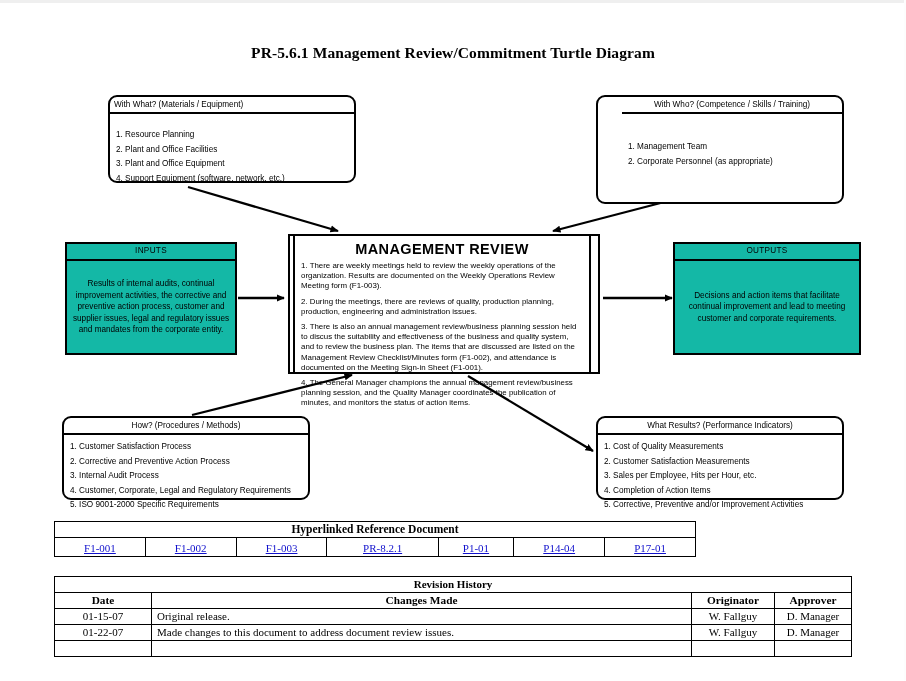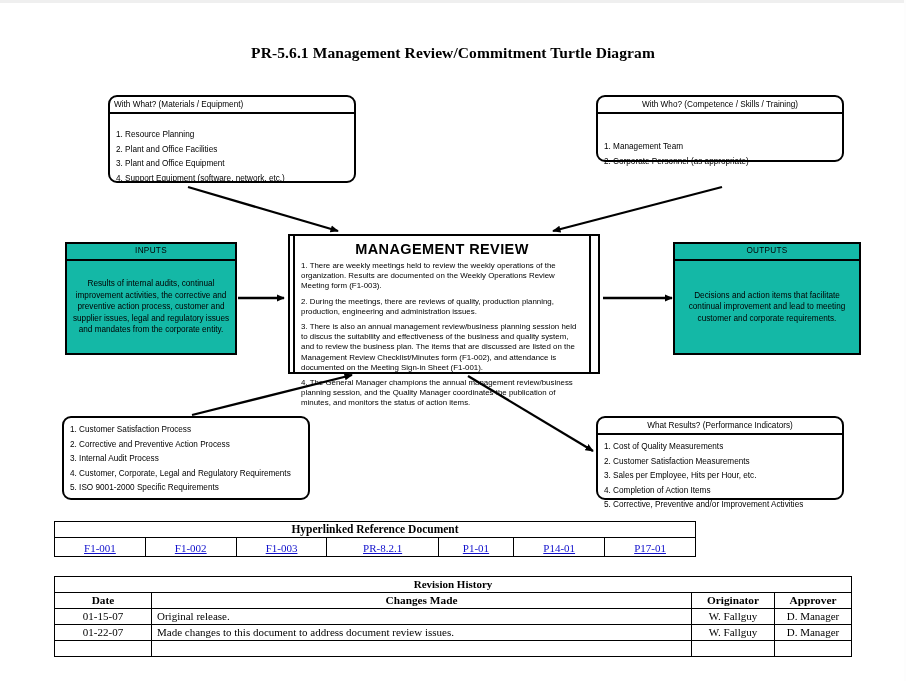--- a/index.html
+++ b/index.html
@@ -117,21 +117,21 @@
     <div class="body pad-lo">
       <ol>
         <li>1. Resource Planning</li>
         <li>2. Plant and Office Facilities</li>
         <li>3. Plant and Office Equipment</li>
         <li>4. Support Equipment (software, network, etc.)</li>
       </ol>
     </div>
   </div>
 
-  <div class="tbox" id="box-with-who" style="left:596px;top:95px;width:248px;height:67px;">
+  <div class="tbox" id="box-with-who" style="left:596px;top:95px;width:248px;height:109px;padding-left:24px;">
     <div class="hdr center">With Who? (Competence / Skills / Training)</div>
     <div class="body" style="padding-top:26px;">
       <ol>
         <li>1. Management Team</li>
         <li>2. Corporate Personnel (as appropriate)</li>
       </ol>
     </div>
   </div>
 
   <div class="iobox" id="box-inputs" style="left:65px;top:242px;width:172px;height:113px;">
@@ -152,20 +152,21 @@
     <div class="inner">
       <div class="mr-title">MANAGEMENT REVIEW</div>
       <p>1. There are weekly meetings held to review the weekly operations of the organization. Results are documented on the Weekly Operations Review Meeting form (F1-003).</p>
       <p>2. During the meetings, there are reviews of quality, production planning, production, engineering and administration issues.</p>
       <p>3. There is also an annual management review/business planning session held to discus the suitability and effectiveness of the business and quality system, and to review the business plan. The items that are discussed are listed on the Management Review Checklist/Minutes form (F1-002), and attendance is documented on the Meeting Sign-in Sheet (F1-001).</p>
       <p>4. The General Manager champions the annual management review/business planning session, and the Quality Manager coordinates the publication of minutes, and monitors the status of action items.</p>
     </div>
   </div>
 
   <div class="tbox" id="box-how" style="left:62px;top:416px;width:248px;height:84px;">
+    <div class="hdr center">How? (Procedures / Methods)</div>
     <div class="body" style="padding-top:5px;">
       <ol>
         <li>1. Customer Satisfaction Process</li>
         <li>2. Corrective and Preventive Action Process</li>
         <li>3. Internal Audit Process</li>
         <li>4. Customer, Corporate, Legal and Regulatory Requirements</li>
         <li>5. ISO 9001-2000 Specific Requirements</li>
       </ol>
     </div>
   </div>
@@ -198,21 +199,21 @@
         <td class="lnk-cell">
           <span class="lnk">F1-003</span>
         </td>
         <td class="lnk-cell">
           <span class="lnk">PR-8.2.1</span>
         </td>
         <td class="lnk-cell">
           <span class="lnk">P1-01</span>
         </td>
         <td class="lnk-cell">
-          <span class="lnk">P14-01</span>
+          <span class="lnk">P14-04</span>
         </td>
         <td class="lnk-cell">
           <span class="lnk">P17-01</span>
         </td>
       </tr>
     </tbody>
   </table>
 
   <table class="doctable rev" id="rev-table" style="left:54px;top:576px;width:798px;">
     <tbody>

